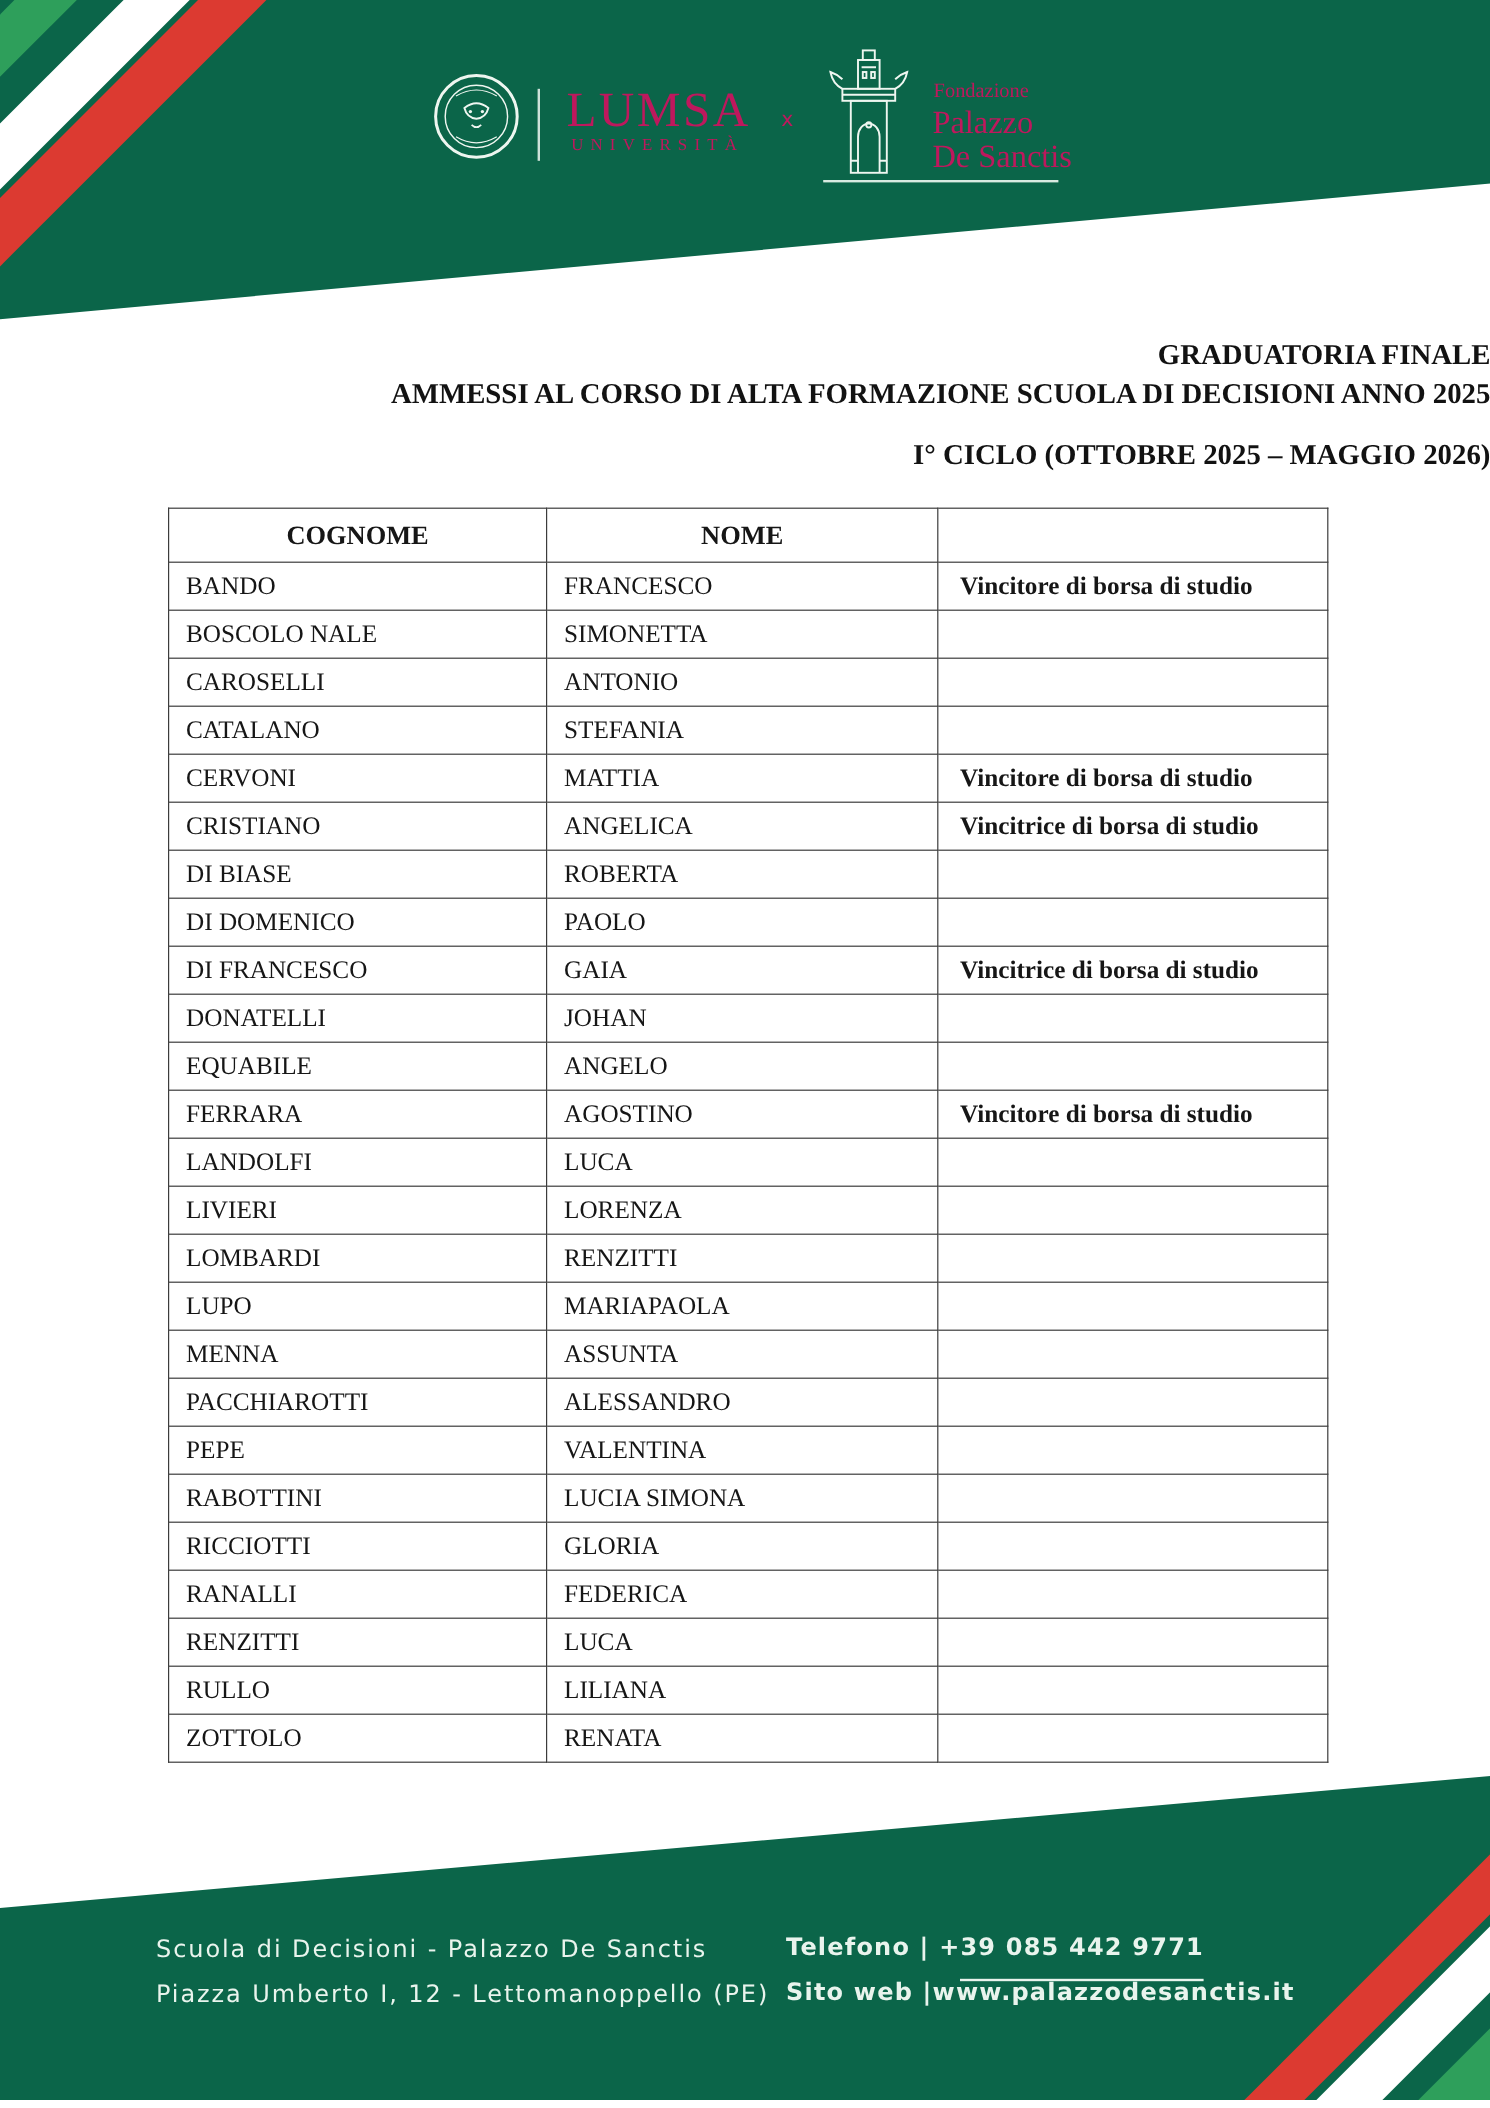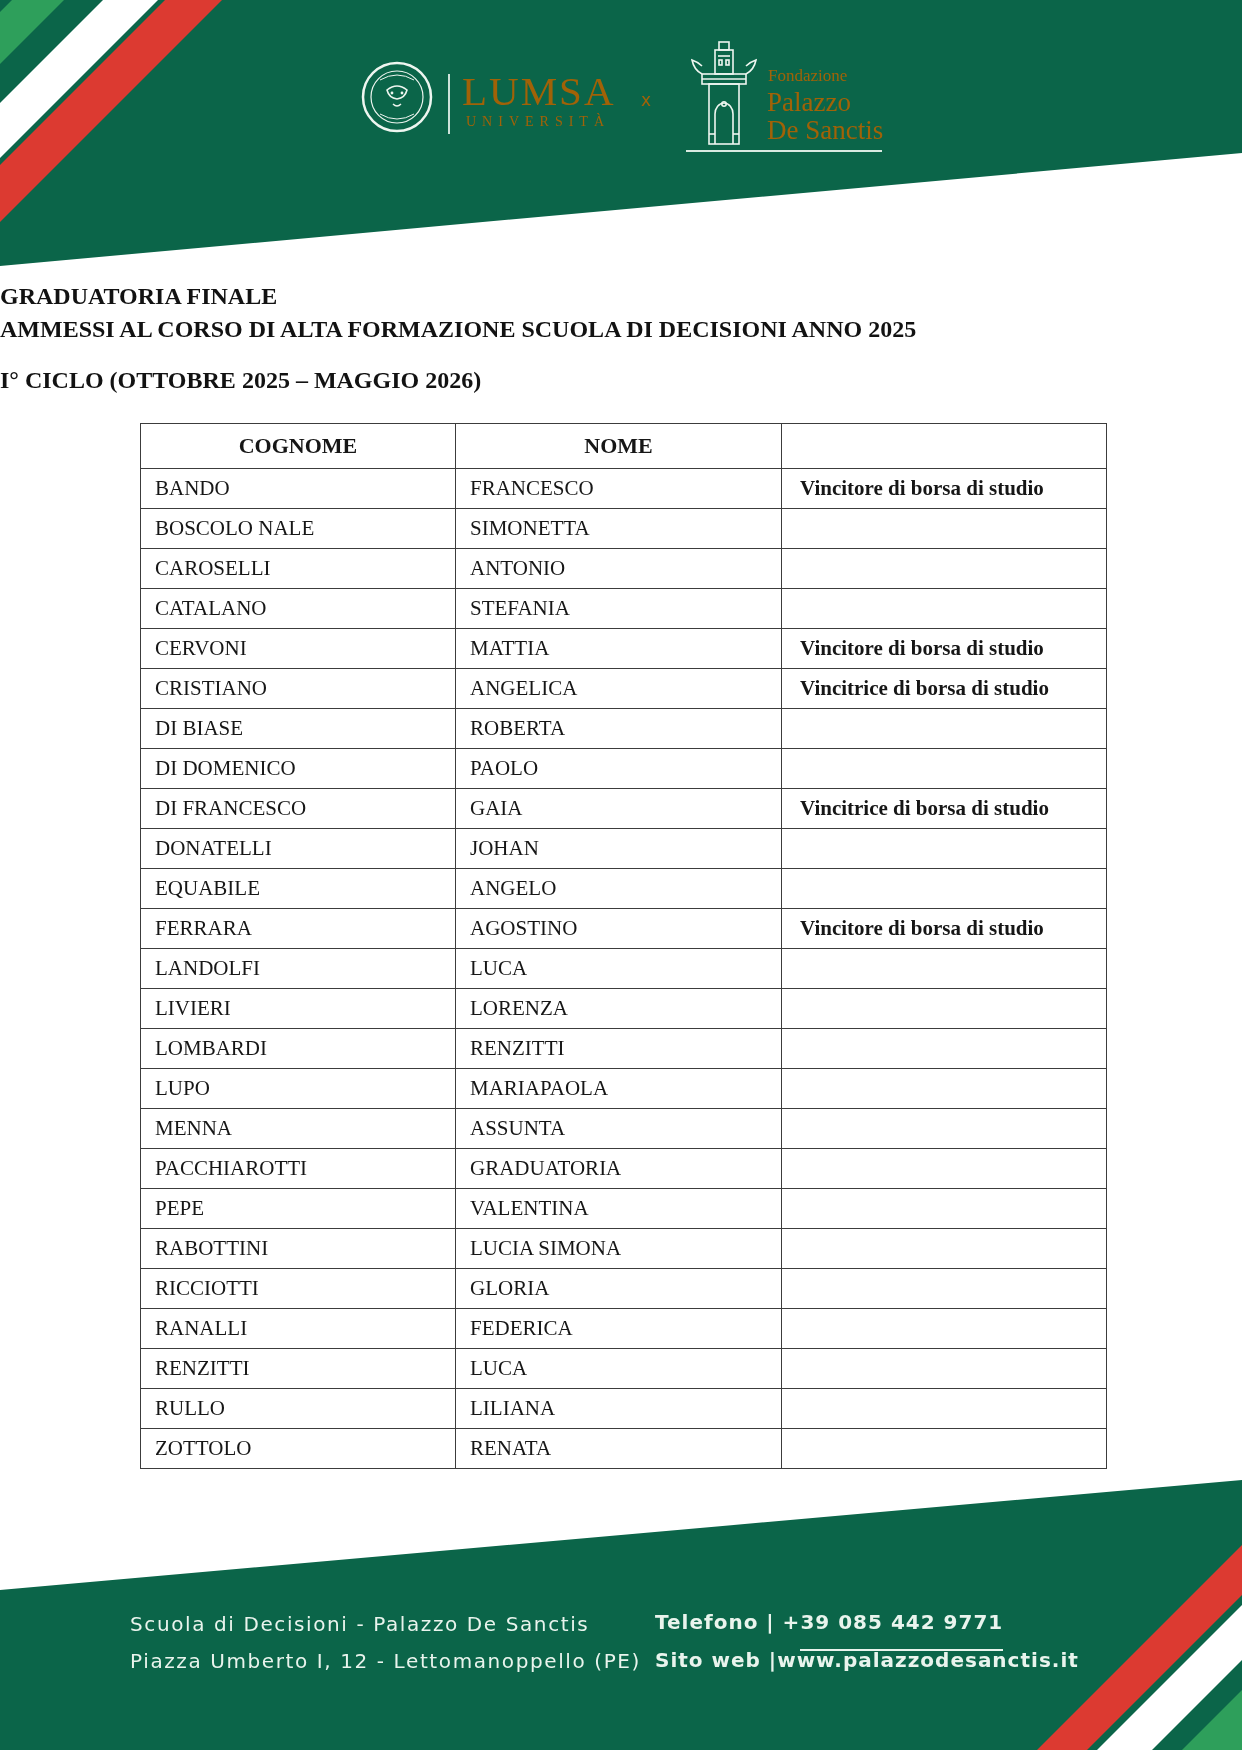--- a/index.html
+++ b/index.html
@@ -3,33 +3,33 @@
 <meta charset="utf-8">
 <style>
   html,body{margin:0;padding:0;}
   body{
     width:1242px;height:1757px;position:relative;background:#ffffff;
     font-family:"Liberation Serif","DejaVu Serif",serif;overflow:hidden;
   }
   .abs{position:absolute;}
   
   #header-deco{left:0;top:0;}
-  .logo-white{color:#a16207;}
+  .logo-white{color:#be185d;margin-left:10px;}
   #lumsa-seal{left:360px;top:60px;}
   #logo-divider{left:448px;top:74px;width:2px;height:60px;background:rgba(240,248,242,.85);}
   #lumsa-word{left:462px;top:70px;font-size:41px;letter-spacing:2px;line-height:42px;}
   #lumsa-sub{left:466px;top:114px;font-size:14px;letter-spacing:6px;}
   #logo-x{left:641px;top:90px;font-size:17px;font-family:"DejaVu Sans",sans-serif;}
   #tower-logo{left:684px;top:38px;}
   #fond-line1{left:768px;top:66px;font-size:17px;}
   #fond-line2{left:767px;top:88px;font-size:27px;line-height:28px;text-align:right;}
   #fond-line3{left:767px;top:116px;font-size:27px;line-height:28px;}
   #logo-underline{left:686px;top:150px;width:196px;height:2px;background:rgba(240,248,242,.9);}
   
-  .doc-title{left:0;width:1242px;text-align:left;font-weight:bold;color:#121212;font-size:24px;}
+  .doc-title{left:0;width:1242px;text-align:right;font-weight:bold;color:#121212;font-size:24px;}
   #title-main{top:283px;}
   #title-sub{top:316px;}
   #title-cycle{top:367px;text-underline-offset:4px;}
   
   #ranking-table{left:140px;top:423px;width:966px;border-collapse:collapse;table-layout:fixed;}
   #ranking-table col.c1{width:315px;}
   #ranking-table col.c2{width:326px;}
   #ranking-table col.c3{width:325px;}
   #ranking-table th,#ranking-table td{
     border:1px solid #3c3c3c;color:#161616;overflow:hidden;white-space:nowrap;
@@ -193,21 +193,21 @@
         <td>MARIAPAOLA</td>
         <td class="note"></td>
       </tr>
       <tr>
         <td>MENNA</td>
         <td>ASSUNTA</td>
         <td class="note"></td>
       </tr>
       <tr>
         <td>PACCHIAROTTI</td>
-        <td>GRADUATORIA</td>
+        <td>ALESSANDRO</td>
         <td class="note"></td>
       </tr>
       <tr>
         <td>PEPE</td>
         <td>VALENTINA</td>
         <td class="note"></td>
       </tr>
       <tr>
         <td>RABOTTINI</td>
         <td>LUCIA SIMONA</td>

